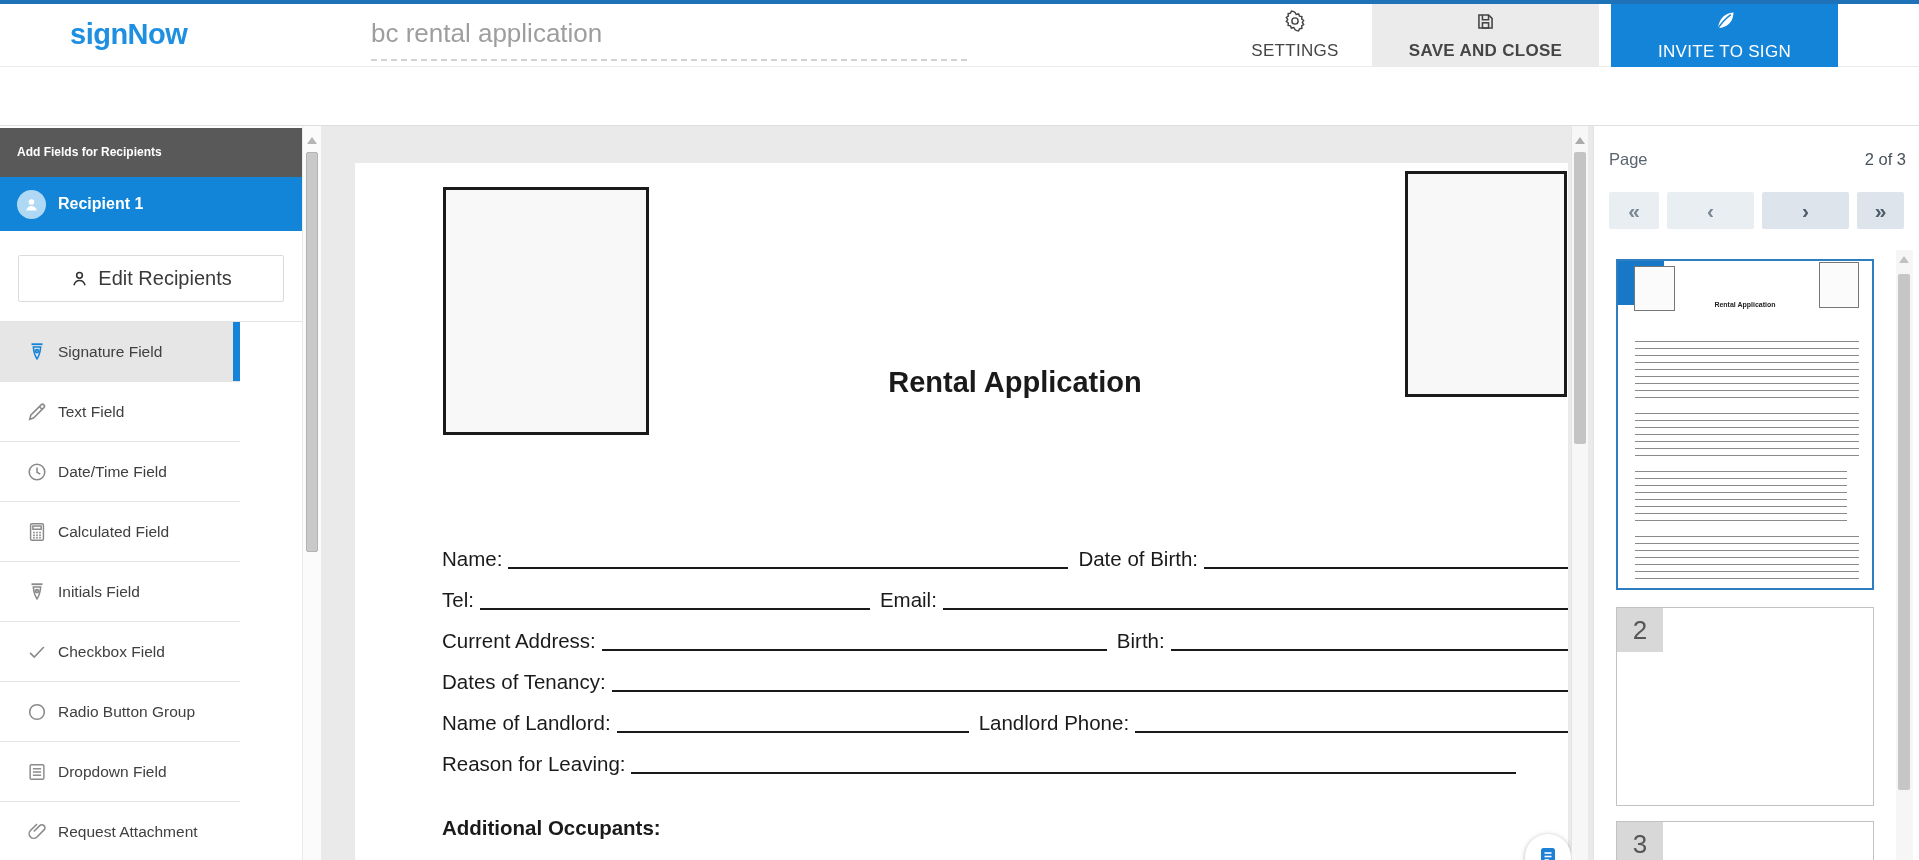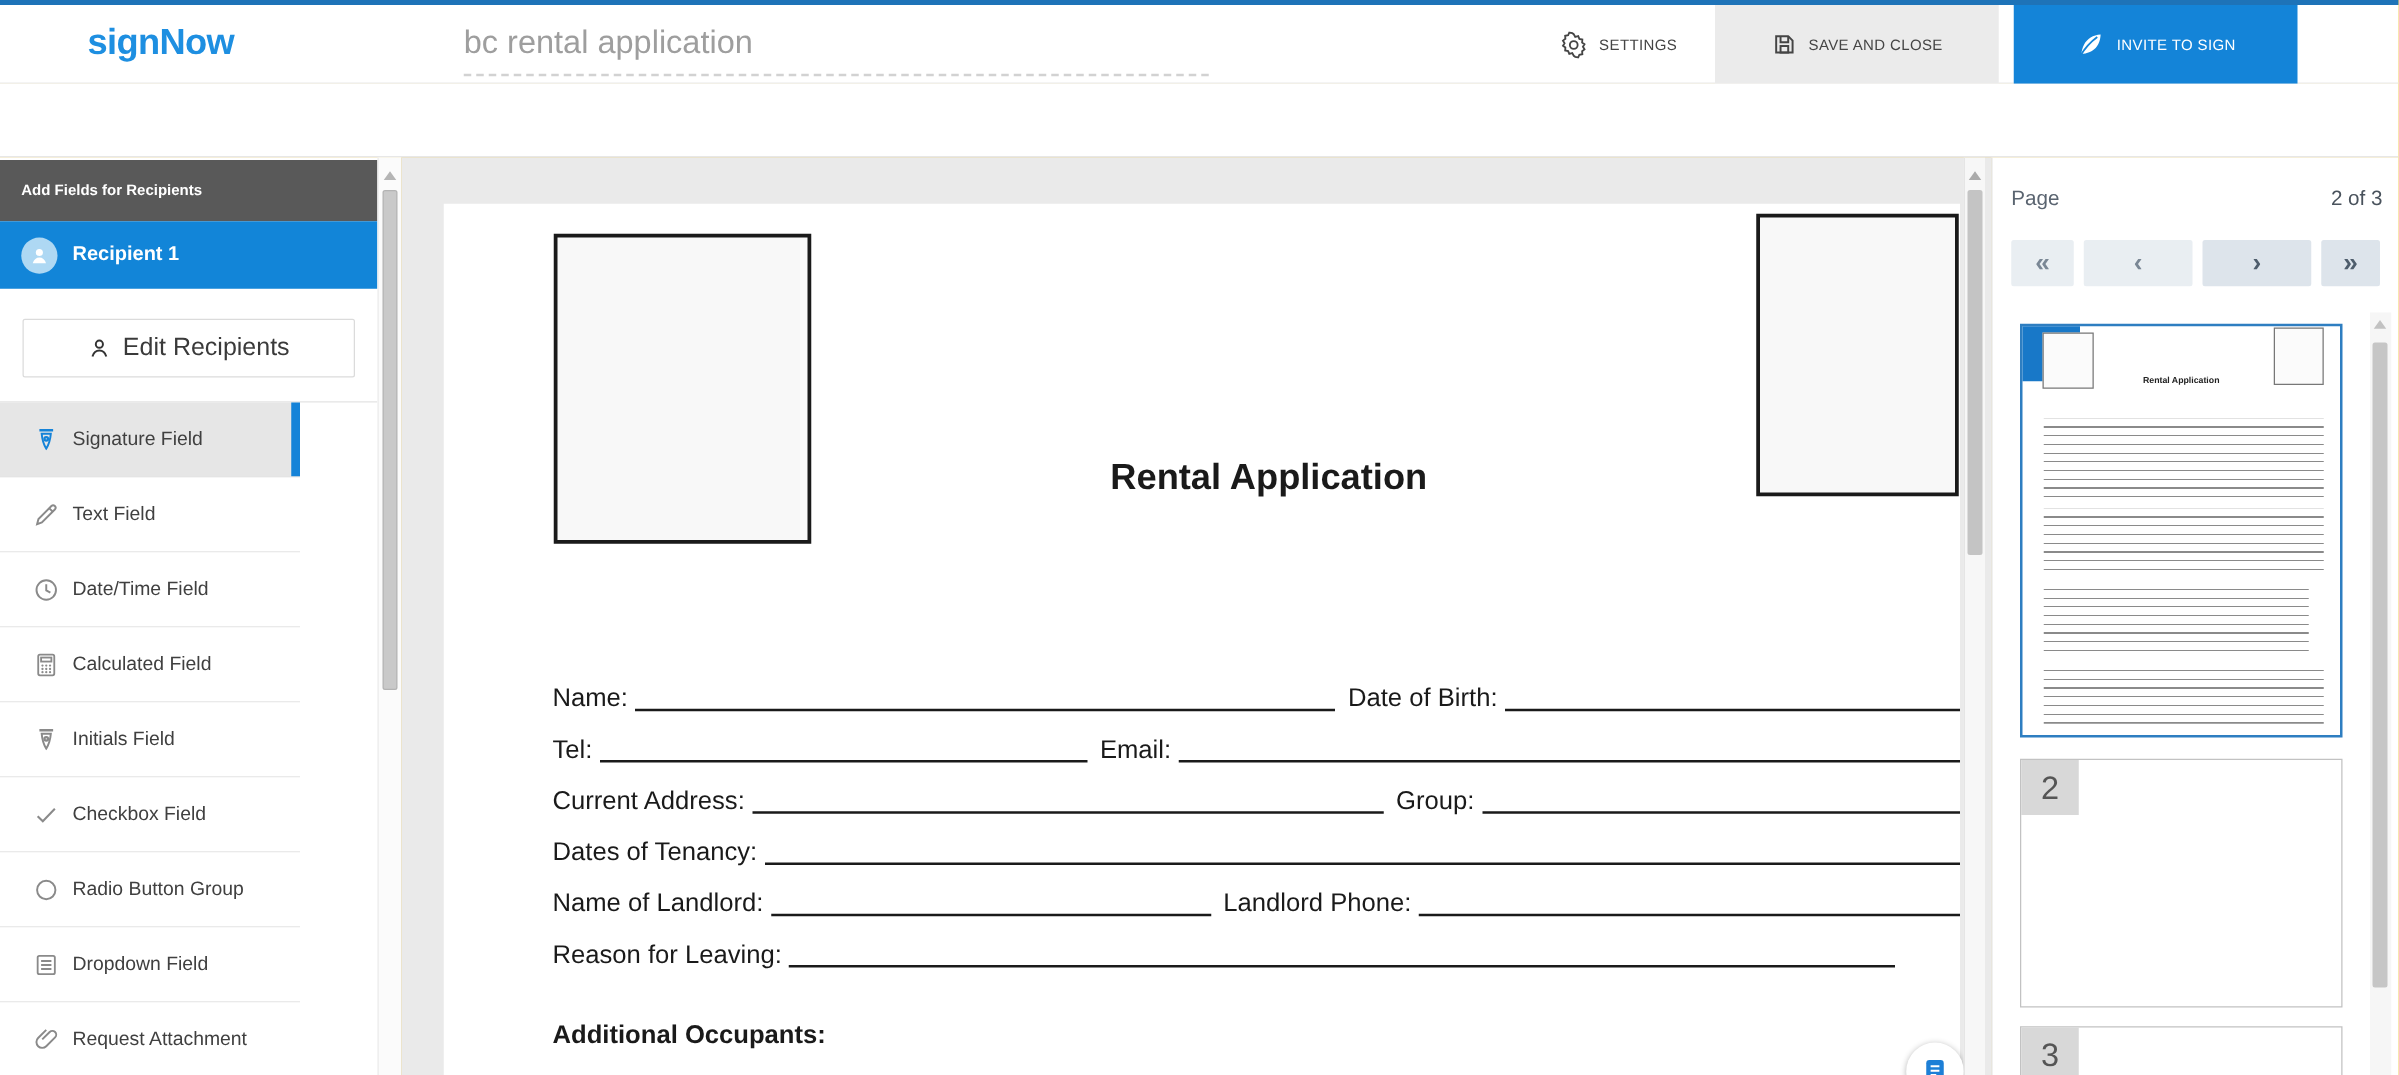--- a/index.html
+++ b/index.html
@@ -8,23 +8,23 @@
          font-family:"Liberation Sans", sans-serif; background:#eab308; }
   .abs { position:absolute; }
 
   
   .topstrip { left:0; top:0; width:1919px; height:4px; background:#1E73B8; }
   .header { left:0; top:4px; width:1919px; height:63px; background:#fff; border-bottom:1px solid #EAEAEA; }
   .logo { left:70px; top:14px; font-size:29px; font-weight:bold; color:#1E8FE1; letter-spacing:-0.5px; }
   .doc-title { left:371px; top:14px; font-size:26px; color:#9E9E9E; }
   .doc-title-underline { left:371px; top:55px; width:596px; height:1px; border-bottom:2px dashed #D2D2D2; }
   .hbtn { top:0; height:63px; display:flex; align-items:center; justify-content:center; gap:9px;
-          font-size:12px; color:#454545; cursor:pointer; letter-spacing:0.3px; }
+          font-size:17px; color:#454545; cursor:pointer; letter-spacing:0.3px;flex-direction:column; }
   .settings-btn { left:1225px; width:140px; }
-  .save-btn { left:1372px; width:227px; background:#EBEBEB; }
+  .save-btn { left:1372px; width:227px; background:#EBEBEB;font-weight:bold; }
   .invite-btn { left:1611px; width:227px; background:#1484D8; color:#fff; }
   .hicon { display:inline-flex; }
 
   
   .toolbar { left:0; top:67px; width:1919px; height:59px; background:#fff; border-bottom:1px solid #DFDFDF; }
   .tbtn { position:absolute; width:34px; height:34px; top:78px; display:flex; align-items:center; justify-content:center; cursor:pointer; }
   .tdiv { position:absolute; top:74px; width:1px; height:38px; background:#E0E0E0; }
   .zoom-select { position:absolute; left:982px; top:74px; width:126px; height:40px; border:1px solid #D9D9D9;
                  border-radius:8px; display:flex; align-items:center; cursor:pointer; background:#fff; }
   .zoom-select .zval { font-size:17px; color:#333; margin-left:20px; }
@@ -378,21 +378,21 @@
       </div>
       <div class="formrow" style="top:422px">
         <span>Tel:</span>
         <span class="fill" style="width:390px"></span>
         <span>Email:</span>
         <span class="fill grow"></span>
       </div>
       <div class="formrow" style="top:463px">
         <span>Current Address:</span>
         <span class="fill" style="width:505px"></span>
-        <span>Group:</span>
+        <span>Birth:</span>
         <span class="fill grow"></span>
       </div>
       <div class="formrow" style="top:504px">
         <span>Dates of Tenancy:</span>
         <span class="fill grow"></span>
       </div>
       <div class="formrow" style="top:545px">
         <span>Name of Landlord:</span>
         <span class="fill" style="width:352px"></span>
         <span>Landlord Phone:</span>

